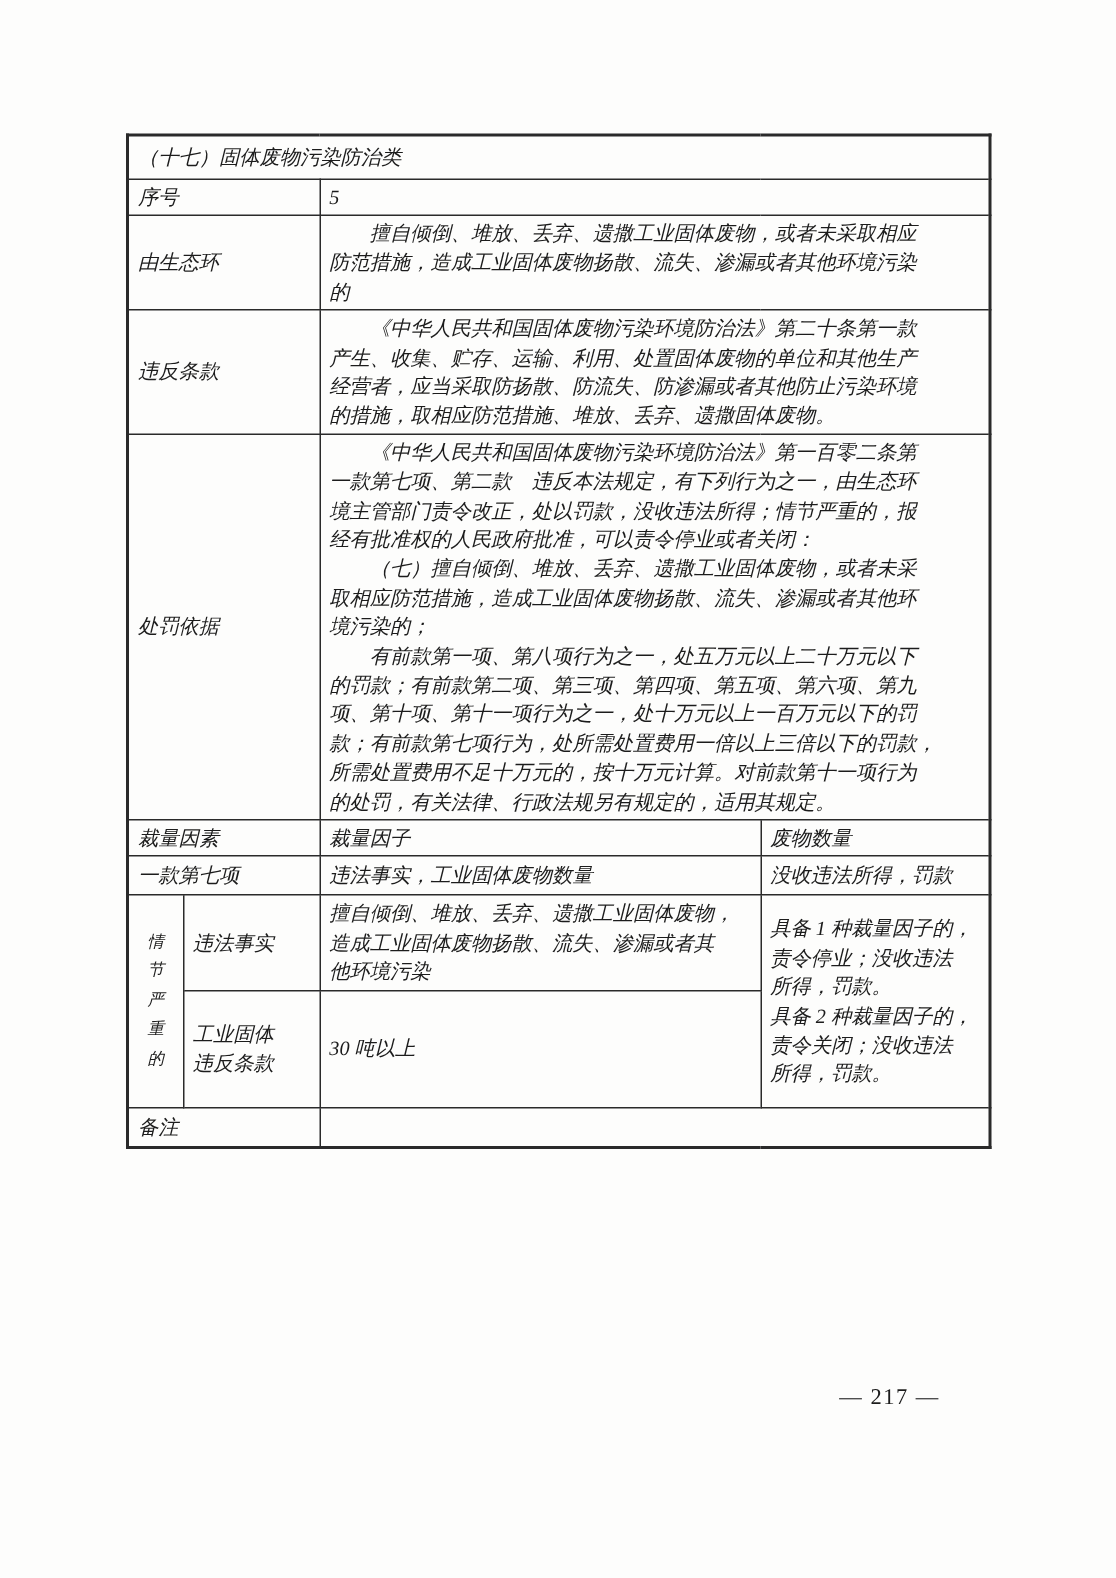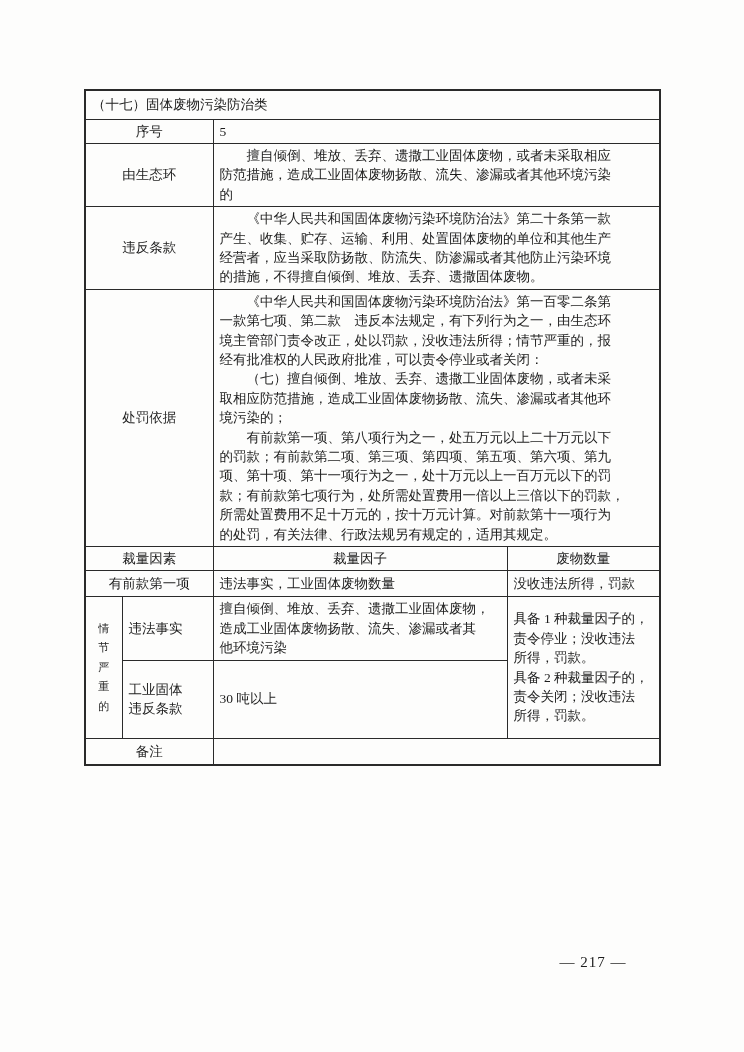--- a/index.html
+++ b/index.html
@@ -18,20 +18,21 @@
     overflow: hidden;
   }
   table.doc-table {
     position: absolute;
     left: 84px;
     top: 89px;
     width: 575px;
     border-collapse: collapse;
     table-layout: fixed;
     border: 2px solid #2a2a2a;
+    font-style: italic;
   }
   table.doc-table td {
     border: 1px solid #2a2a2a;
     font-size: 13.5px;
     line-height: 19.4px;
     vertical-align: middle;
     padding: 2px 6px;
     overflow: hidden;
     word-break: break-all;
   }
@@ -39,37 +40,37 @@
   .r2  { height: 24px; }
   .r3  { height: 59px; }
   .r4  { height: 77px; }
   .r5  { height: 255px; }
   .r6  { height: 24px; margin-left: 12px; }
   .r7  { height: 26px; }
   .r8  { height: 59px; }
   .r9  { height: 78px; }
   .r10 { height: 27px; margin-left: 16px; }
   td.title-cell { padding-left: 9px; }
-  td.label-cell { padding-left: 6px; text-align: center; }
+  td.label-cell { padding-left: 6px; }
   td.sub-label  { padding-left: 9px; }
   .pre { white-space: pre-line; }
   td.top-align { vertical-align: top; padding-top: 3px; }
   td.vcell { padding: 0; text-align: center; }
   .vtext {
     display: inline-block;
     width: 15px;
     word-break: break-all;
     line-height: 19.4px;
     font-size: 11px;
     text-align: center;
   }
   .page-number {
     position: absolute;
     left: 545px;
-    top: 954px;
+    top: 924px;
     width: 96px;
     text-align: center;
     font-size: 15px;
     letter-spacing: 1px;
     color: #1c1c1c;
   }
 </style>
 </head>
 <body>
 
@@ -98,21 +99,21 @@
       <td colspan="2" class="pre">　　擅自倾倒、堆放、丢弃、遗撒工业固体废物，或者未采取相应
 防范措施，造成工业固体废物扬散、流失、渗漏或者其他环境污染
 的</td>
     </tr>
 
     <tr class="r4">
       <td colspan="2" class="label-cell">违反条款</td>
       <td colspan="2" class="pre">　　《中华人民共和国固体废物污染环境防治法》第二十条第一款
 产生、收集、贮存、运输、利用、处置固体废物的单位和其他生产
 经营者，应当采取防扬散、防流失、防渗漏或者其他防止污染环境
-的措施，不得擅自倾倒、堆放、丢弃、遗撒固体废物。</td>
+的措施，取相应防范措施、堆放、丢弃、遗撒固体废物。</td>
     </tr>
 
     <tr class="r5">
       <td colspan="2" class="label-cell">处罚依据</td>
       <td colspan="2" class="pre">　　《中华人民共和国固体废物污染环境防治法》第一百零二条第
 一款第七项、第二款　违反本法规定，有下列行为之一，由生态环
 境主管部门责令改正，处以罚款，没收违法所得；情节严重的，报
 经有批准权的人民政府批准，可以责令停业或者关闭：
 　　（七）擅自倾倒、堆放、丢弃、遗撒工业固体废物，或者未采
 取相应防范措施，造成工业固体废物扬散、流失、渗漏或者其他环
@@ -125,21 +126,21 @@
 的处罚，有关法律、行政法规另有规定的，适用其规定。</td>
     </tr>
 
     <tr class="r6">
       <td colspan="2" class="label-cell">裁量因素</td>
       <td class="label-cell">裁量因子</td>
       <td class="label-cell">废物数量</td>
     </tr>
 
     <tr class="r7">
-      <td colspan="2" class="label-cell">有前款第一项</td>
+      <td colspan="2" class="label-cell">一款第七项</td>
       <td>违法事实，工业固体废物数量</td>
       <td>没收违法所得，罚款</td>
     </tr>
 
     <tr class="r8">
       <td rowspan="2" class="vcell">
         <span class="vtext">情节严重的</span>
       </td>
       <td class="sub-label">违法事实</td>
       <td class="pre top-align">擅自倾倒、堆放、丢弃、遗撒工业固体废物，

